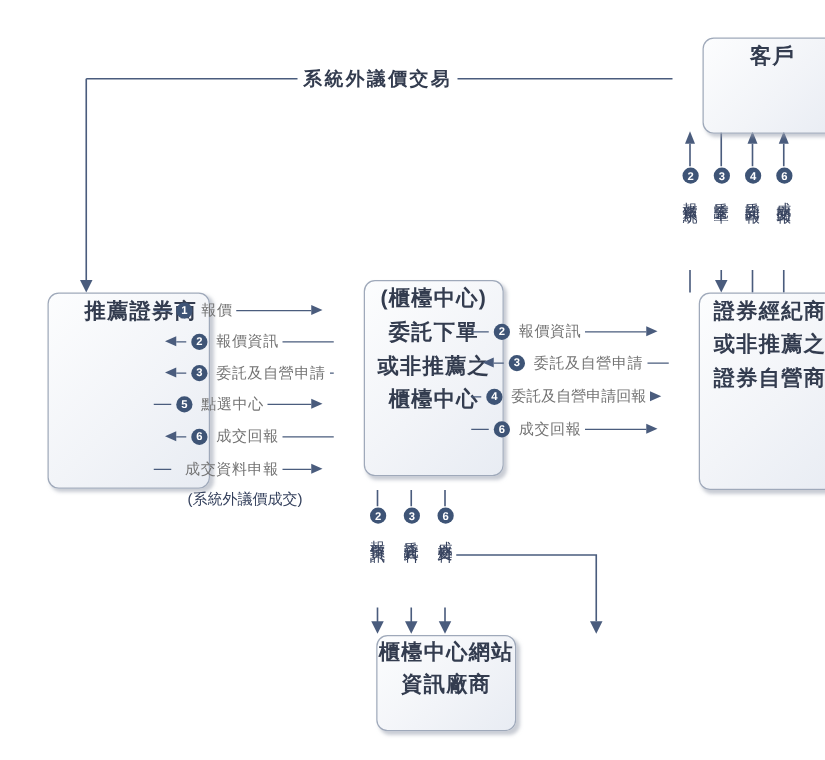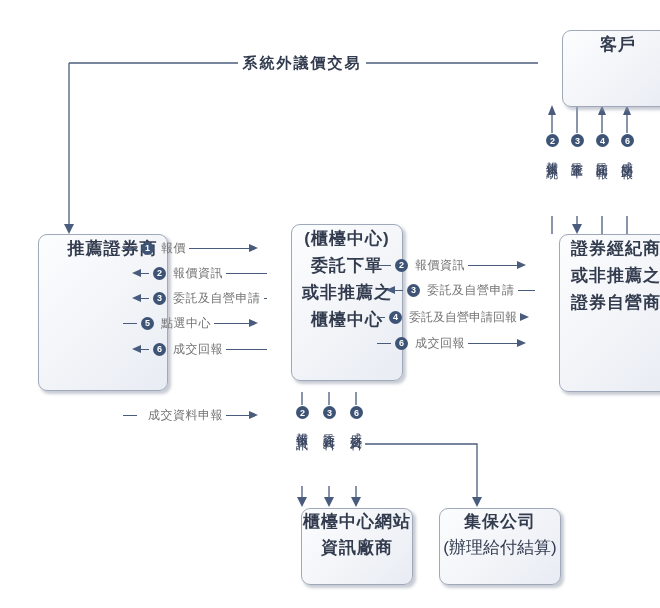--- a/index.html
+++ b/index.html
@@ -105,24 +105,20 @@
     <div class="bline">證券經紀商</div>
     <div class="bline">或非推薦之</div>
     <div class="bline">證券自營商</div>
   </div>
 
   <div class="node" style="left:277px;top:508px;width:110px;height:75px;">
     <div class="bline" style="line-height:26px;">櫃檯中心網站</div>
     <div class="bline" style="line-height:26px;">資訊廠商</div>
   </div>
 
-  <div class="node" style="left:415px;top:508px;width:120px;height:75px;">
-    <div class="bline" style="line-height:26px;">集保公司</div>
-    <div class="bline" style="line-height:26px;font-weight:normal;letter-spacing:0;">(辦理給付結算)</div>
-  </div>
 
   <div class="edge-row" style="left:123px;top:240px;width:144px;">
     <div class="seg stub"></div>
     <span class="num-circle">1</span>
     <span class="edge-label">報價</span>
     <div class="seg fill"></div>
     <div class="arrow-r"></div>
   </div>
 
   <div class="edge-row" style="left:123px;top:265px;width:144px;">
@@ -150,27 +146,28 @@
   </div>
 
   <div class="edge-row" style="left:123px;top:341px;width:144px;">
     <div class="arrow-l"></div>
     <div class="seg stub2"></div>
     <span class="num-circle">6</span>
     <span class="edge-label">成交回報</span>
     <div class="seg fill"></div>
   </div>
 
-  <div class="edge-row" style="left:123px;top:367px;width:144px;margin-top:40px;">
+  <div class="edge-row" style="left:123px;top:367px;width:144px;">
     <div class="seg stub"></div>
     <div class="seg stub2" style="background:transparent;"></div>
     <span class="edge-label">成交資料申報</span>
     <div class="seg fill"></div>
     <div class="arrow-r"></div>
   </div>
+  <div class="sub-note">(系統外議價成交)</div>
 
   <div class="edge-row" style="left:377px;top:257px;width:158px;">
     <div class="seg stub"></div>
     <span class="num-circle">2</span>
     <span class="edge-label">報價資訊</span>
     <div class="seg fill"></div>
     <div class="arrow-r"></div>
   </div>
 
   <div class="edge-row" style="left:377px;top:282px;width:158px;">

